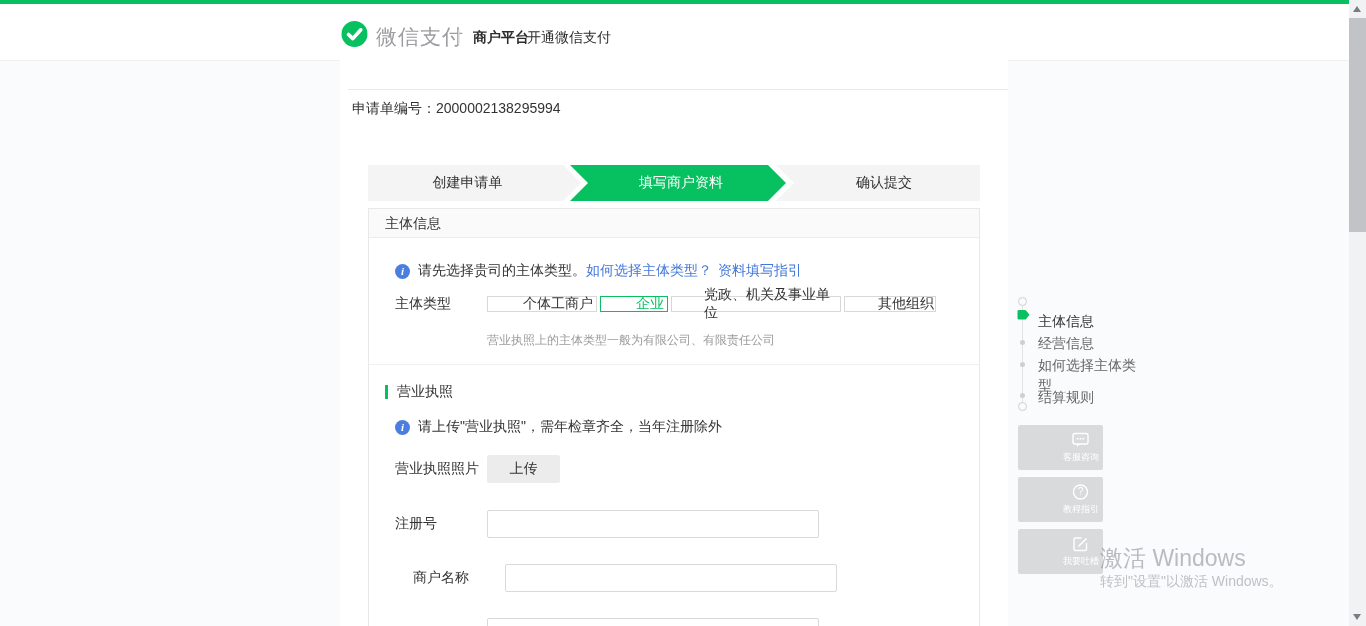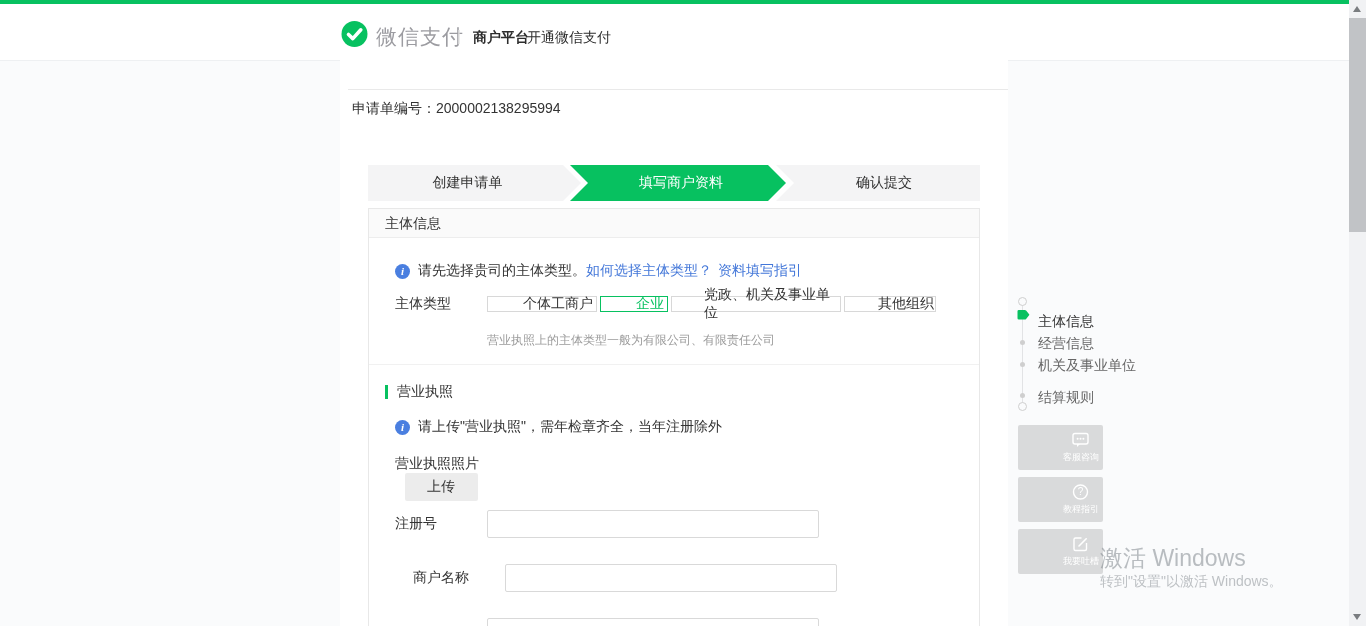--- a/index.html
+++ b/index.html
@@ -48,21 +48,21 @@
   .subject-row{top:57px;}
   .opt-group{display:flex;gap:3px;}
   .opt-btn{height:16px;box-sizing:border-box;border:1px solid #d8d8d8;background:#fff;border-radius:0;
            display:flex;align-items:center;justify-content:center;font-size:14px;color:#333;cursor:pointer;padding-left:32px;}
   .opt-btn.selected{border-color:#07c160;color:#07c160;}
   .w0{width:110px}.w1{width:68px}.w2{width:170px}.w3{width:92px}
   .hint{position:absolute;left:118px;top:94px;font-size:12px;color:#9b9b9b;white-space:nowrap;}
   .body-divider{position:absolute;left:0;top:126px;width:610px;height:1px;background:#f1f1f1;}
   .subsec-title{position:absolute;left:16px;top:145px;display:flex;align-items:center;font-size:14px;color:#333;}
   .green-bar{display:inline-block;width:3px;height:14px;background:#07c160;margin-right:9px;}
-  .photo-row{top:217px;flex-direction:column;}
+  .photo-row{top:217px;}
   .upload-btn{width:73px;height:28px;background:#ececec;border:none;border-radius:2px;font-size:14px;color:#333;cursor:pointer;
               font-family:"Liberation Sans","DejaVu Sans",sans-serif;}
   .reg-row{top:272px;}
   .name-row{top:326px;margin-left:18px;}
   .extra-row{top:380px;}
   .text-input{width:332px;height:28px;box-sizing:border-box;border:1px solid #d9d9d9;border-radius:2px;
               padding:0 8px;font-size:14px;color:#333;background:#fff;outline:none;}
   
   .anchor-nav{position:absolute;left:1016px;top:297px;width:130px;height:115px;}
   .nav-line{position:absolute;left:6px;top:8px;width:1px;height:100px;background:#e2e3e5;}
@@ -181,21 +181,21 @@
   <div class="nav-circle top"></div>
   <div class="nav-circle bottom"></div>
   <svg class="nav-marker" width="14" height="12" viewBox="0 0 14 12">
     <path d="M1.5 2.2 Q1.5 0.9 2.8 0.9 L8.7 0.9 Q9.6 0.9 10.1 1.5 L13.1 5.2 Q13.6 5.75 13.1 6.3 L10.1 10 Q9.6 10.6 8.7 10.6 L2.8 10.6 Q1.5 10.6 1.5 9.3 Z" fill="#07c160"></path>
   </svg>
   <div class="nav-dot nd1"></div>
   <div class="nav-dot nd2"></div>
   <div class="nav-dot nd3"></div>
   <div class="nav-label active nl0">主体信息</div>
   <div class="nav-label nl1">经营信息</div>
-  <div class="nav-label nl2">机关及事业单位</div>
+  <div class="nav-label nl2">如何选择主体类型</div>
   <div class="nav-label nl3">结算规则</div>
 </div>
 
 <div class="float-btn fb0">
   <svg width="19" height="18" viewBox="0 0 19 18">
     <rect x="2" y="2.5" width="15" height="10.5" rx="2" fill="none" stroke="#fff" stroke-width="1.4"></rect>
     <circle cx="6.6" cy="7.7" r="1" fill="#fff"></circle>
       <circle cx="9.5" cy="7.7" r="1" fill="#fff"></circle>
       <circle cx="12.4" cy="7.7" r="1" fill="#fff"></circle>
     <path d="M6 13 L6 16 L9 13 Z" fill="#fff"></path>

